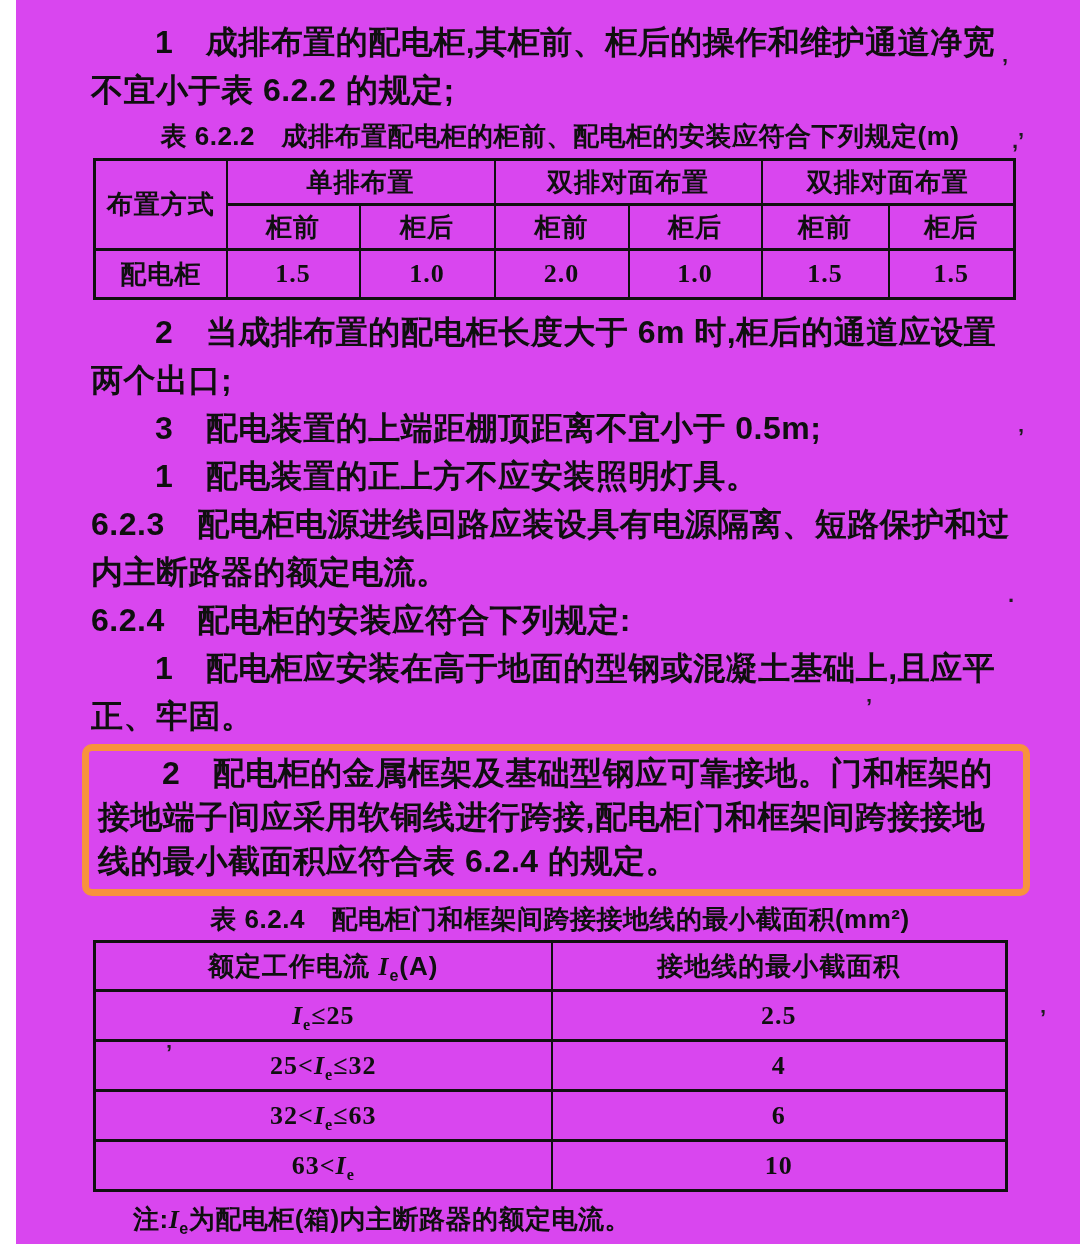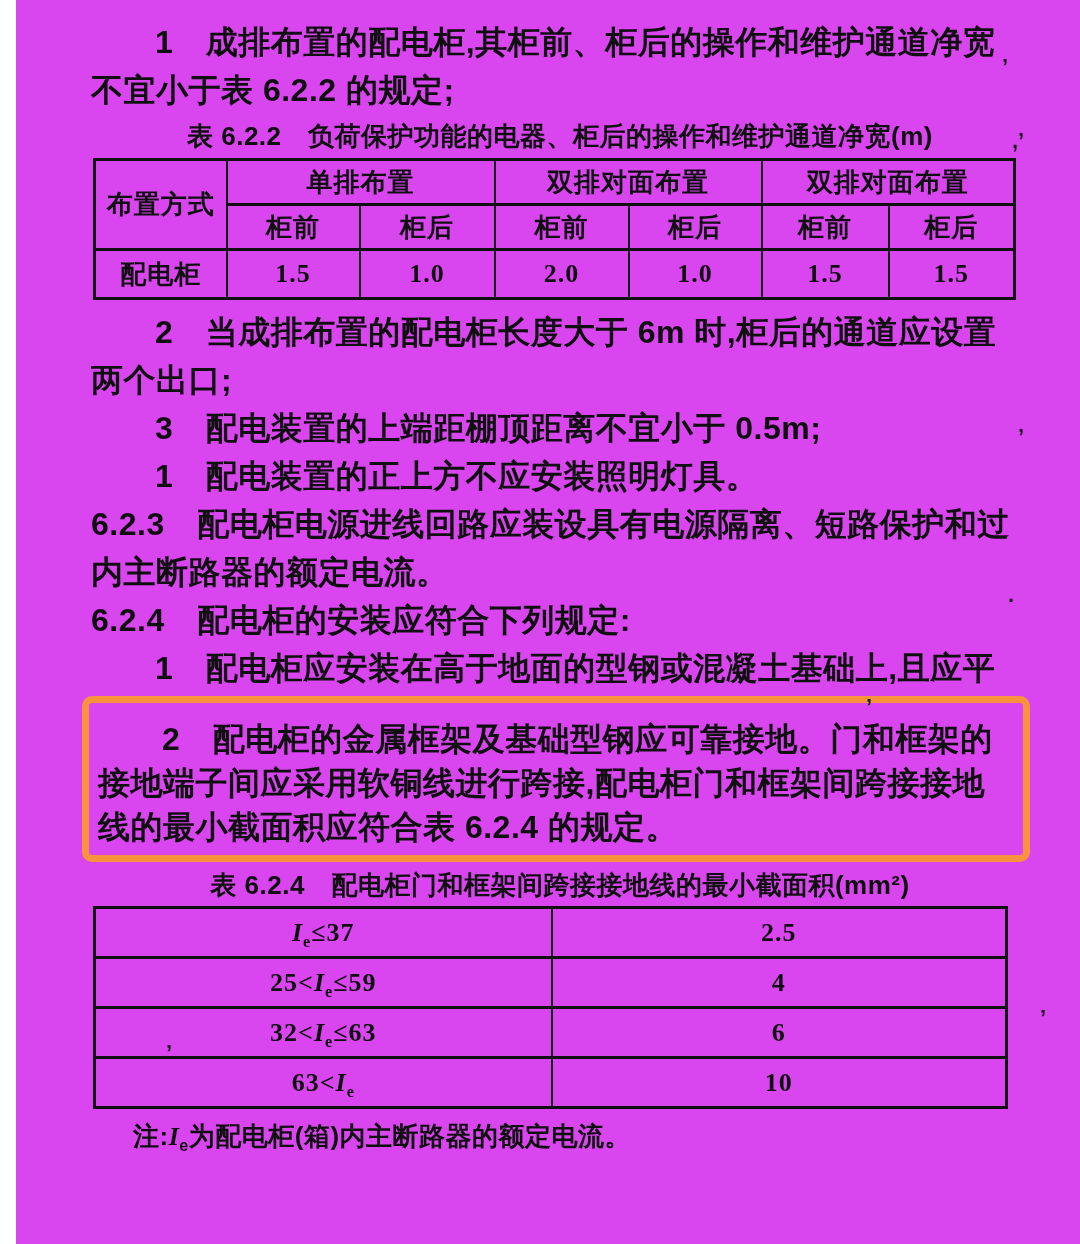--- a/index.html
+++ b/index.html
@@ -65,21 +65,21 @@
   .seg-it {
     font-style: italic;
     font-family: "Liberation Serif", serif;
   }
   sub { font-size: 62%; line-height: 0; }
   .hl-box {
     box-sizing: border-box;
     border: 7px solid #f8923d;
     border-radius: 10px;
     margin: 4px 0 2px -9px;
-    padding: 14px 10px 6px 9px;
+    padding: 0 10px 6px 9px;
     width: 948px;
   }
   .hl-box .bline { line-height: 44px; height: 44px; }
   .note-line {
     margin-top: 10px;
     padding-left: 42px;
     font-size: 26px;
     font-weight: 700;
     line-height: 34px;
     height: 34px;
@@ -96,21 +96,21 @@
 </style>
 </head>
 <body>
 
 <div class="page" id="page-root">
   <div class="content">
 
     <div class="bline indent">1　成排布置的配电柜,其柜前、柜后的操作和维护通道净宽</div>
     <div class="bline">不宜小于表 6.2.2 的规定;</div>
 
-    <div class="tbl-caption">表 6.2.2　负荷保护功能的电器、柜后的操作和维护通道净宽(m)</div>
+    <div class="tbl-caption">表 6.2.2　成排布置配电柜的柜前、配电柜的安装应符合下列规定(m)</div>
 
     <table class="doc-table t622">
       <colgroup>
         <col style="width:132px">
           <col style="width:133px">
           <col style="width:135px">
         <col style="width:134px">
           <col style="width:133px">
           <col style="width:127px">
           <col style="width:126px">
@@ -143,41 +143,46 @@
       </table>
 
     <div class="bline indent">2　当成排布置的配电柜长度大于 6m 时,柜后的通道应设置</div>
     <div class="bline">两个出口;</div>
     <div class="bline indent">3　配电装置的上端距棚顶距离不宜小于 0.5m;</div>
     <div class="bline indent">1　配电装置的正上方不应安装照明灯具。</div>
     <div class="bline">6.2.3　配电柜电源进线回路应装设具有电源隔离、短路保护和过</div>
     <div class="bline">内主断路器的额定电流。</div>
     <div class="bline">6.2.4　配电柜的安装应符合下列规定:</div>
     <div class="bline indent">1　配电柜应安装在高于地面的型钢或混凝土基础上,且应平</div>
+    <div class="bline">正、牢固。</div>
 
     <div class="hl-box">
       <div class="bline indent">2　配电柜的金属框架及基础型钢应可靠接地。门和框架的</div>
       <div class="bline">接地端子间应采用软铜线进行跨接,配电柜门和框架间跨接接地</div>
       <div class="bline">线的最小截面积应符合表 6.2.4 的规定。</div>
     </div>
 
     <div class="tbl-caption cap624">表 6.2.4　配电柜门和框架间跨接接地线的最小截面积(mm²)</div>
 
     <table class="doc-table t624">
       <colgroup>
         <col style="width:457px">
           <col style="width:455px">
       </colgroup>
       <tbody>
-      <tr>
-        <td class="num"><span class="seg-it">I</span><sub>e</sub><span>≤37</span></td>
+          <tr>
+        <th><span>额定工作电流 </span><span class="seg-it">I</span><sub>e</sub><span>(A)</span></th>
+        <th>接地线的最小截面积</th>
+      </tr>
+      <tr>
+        <td class="num"><span class="seg-it">I</span><sub>e</sub><span>≤25</span></td>
         <td class="num">2.5</td>
       </tr>
       <tr>
-        <td class="num"><span>25&lt;</span><span class="seg-it">I</span><sub>e</sub><span>≤59</span></td>
+        <td class="num"><span>25&lt;</span><span class="seg-it">I</span><sub>e</sub><span>≤32</span></td>
         <td class="num">4</td>
       </tr>
       <tr>
         <td class="num"><span>32&lt;</span><span class="seg-it">I</span><sub>e</sub><span>≤63</span></td>
         <td class="num">6</td>
       </tr>
       <tr>
         <td class="num"><span>63&lt;</span><span class="seg-it">I</span><sub>e</sub></td>
         <td class="num">10</td>
       </tr>

